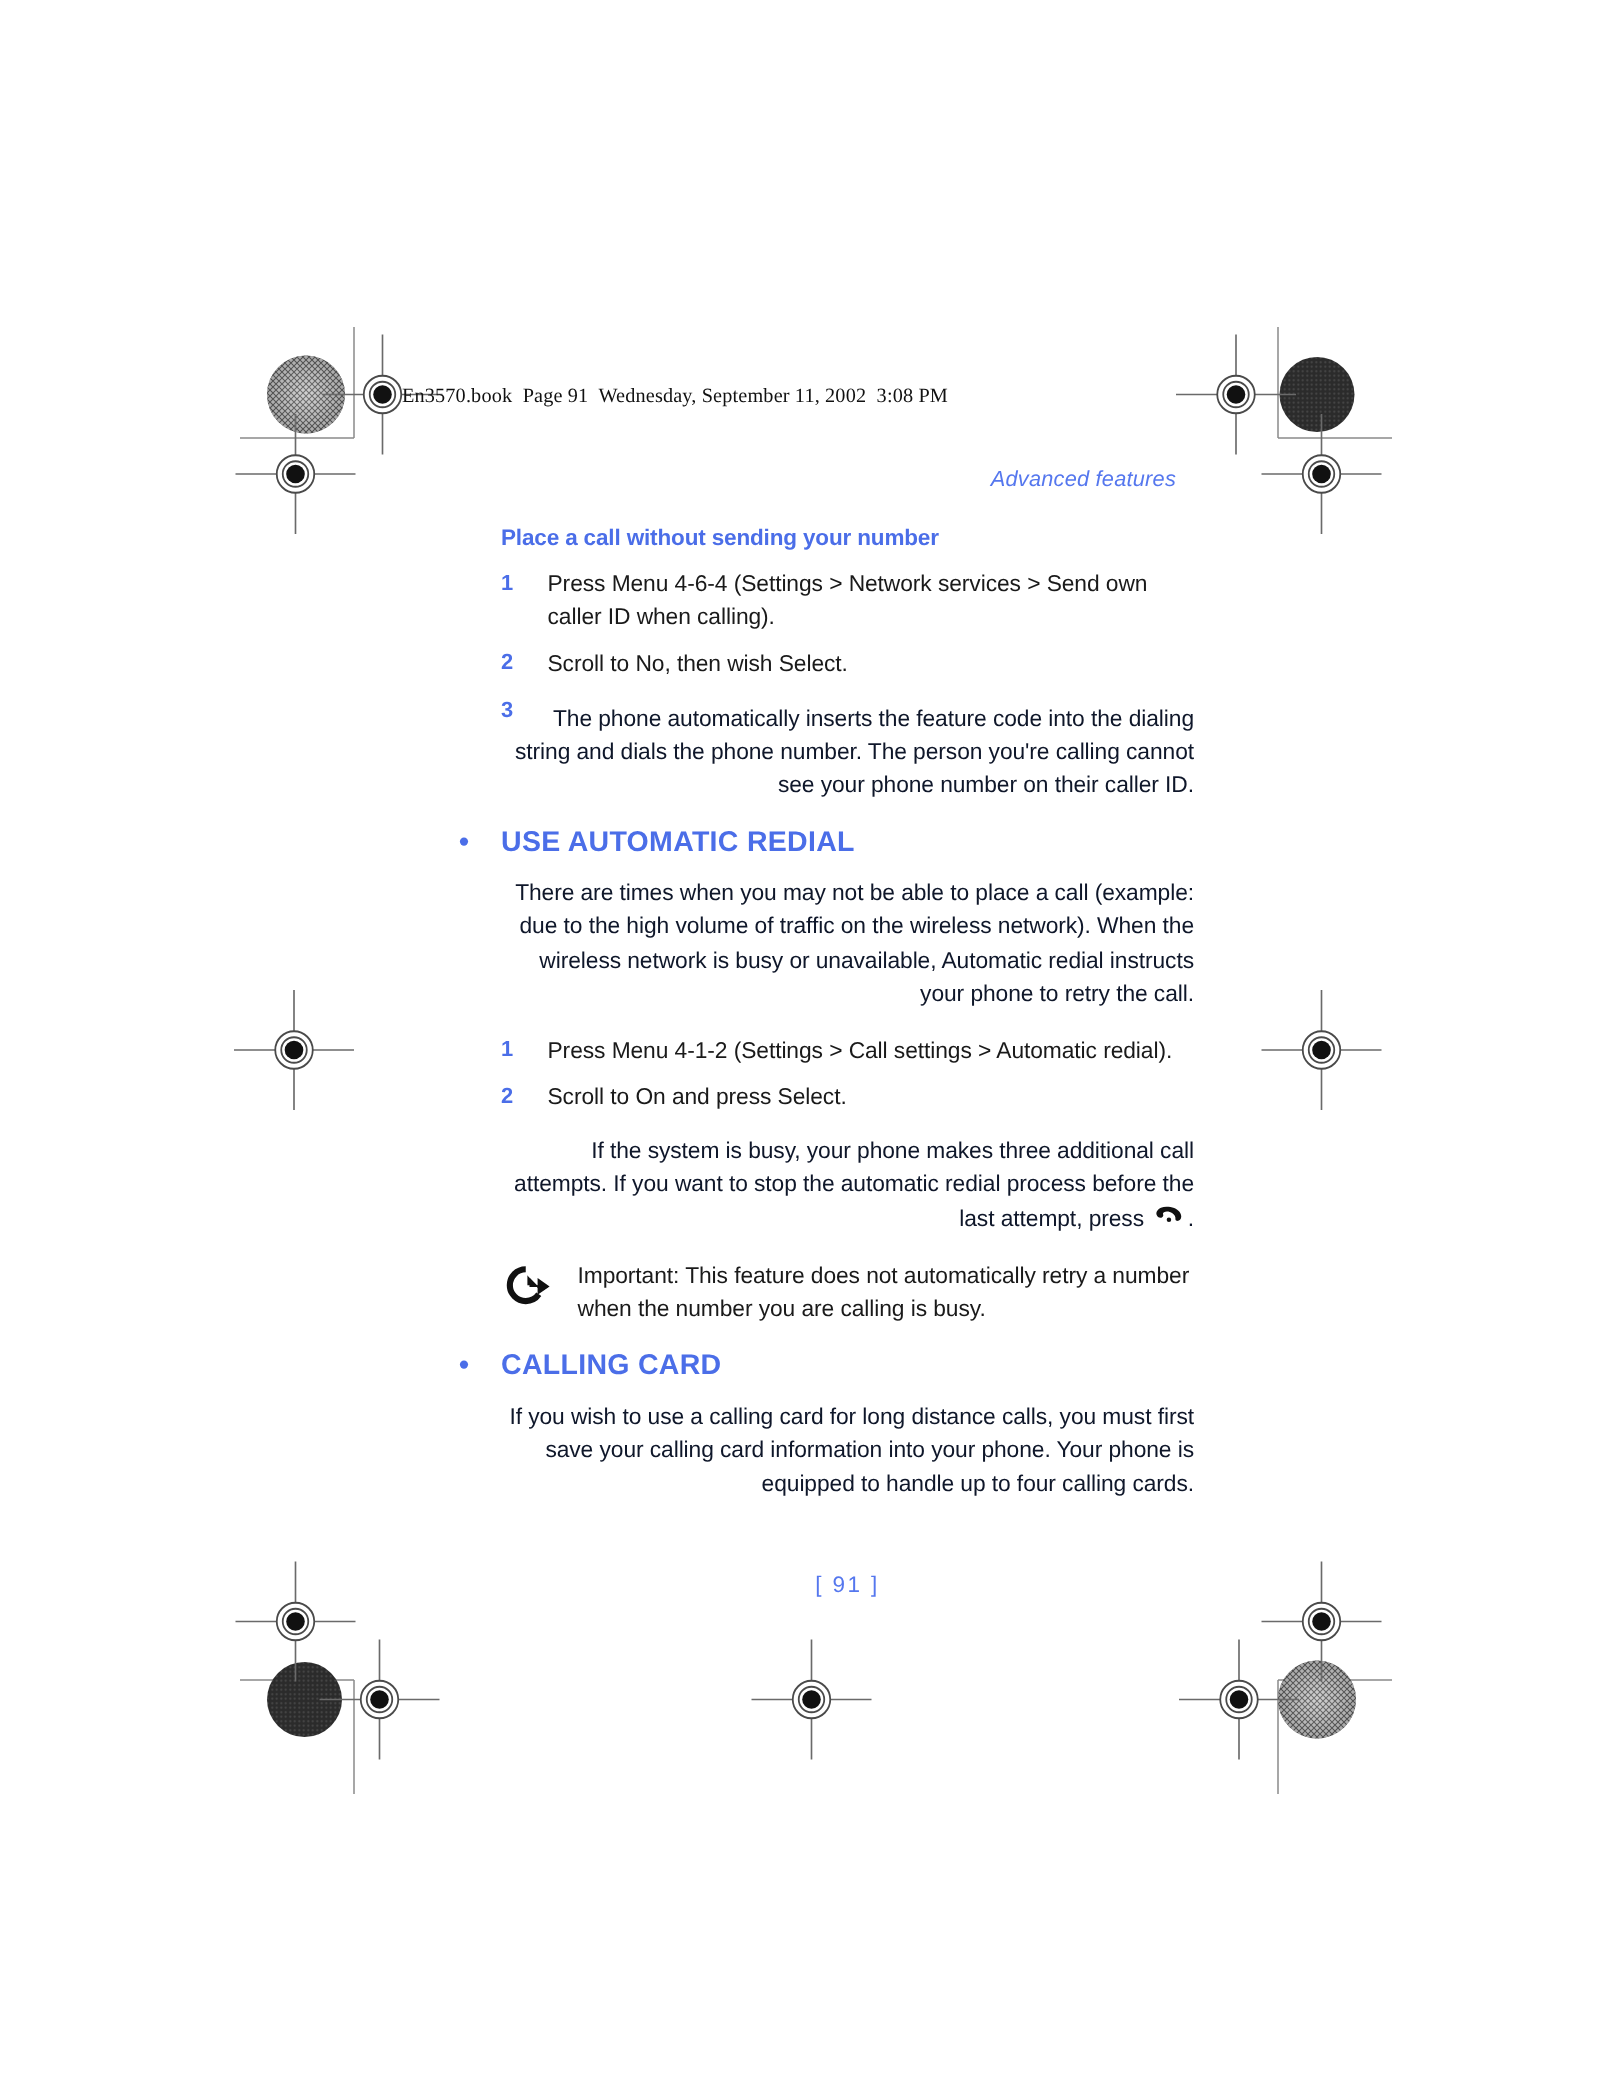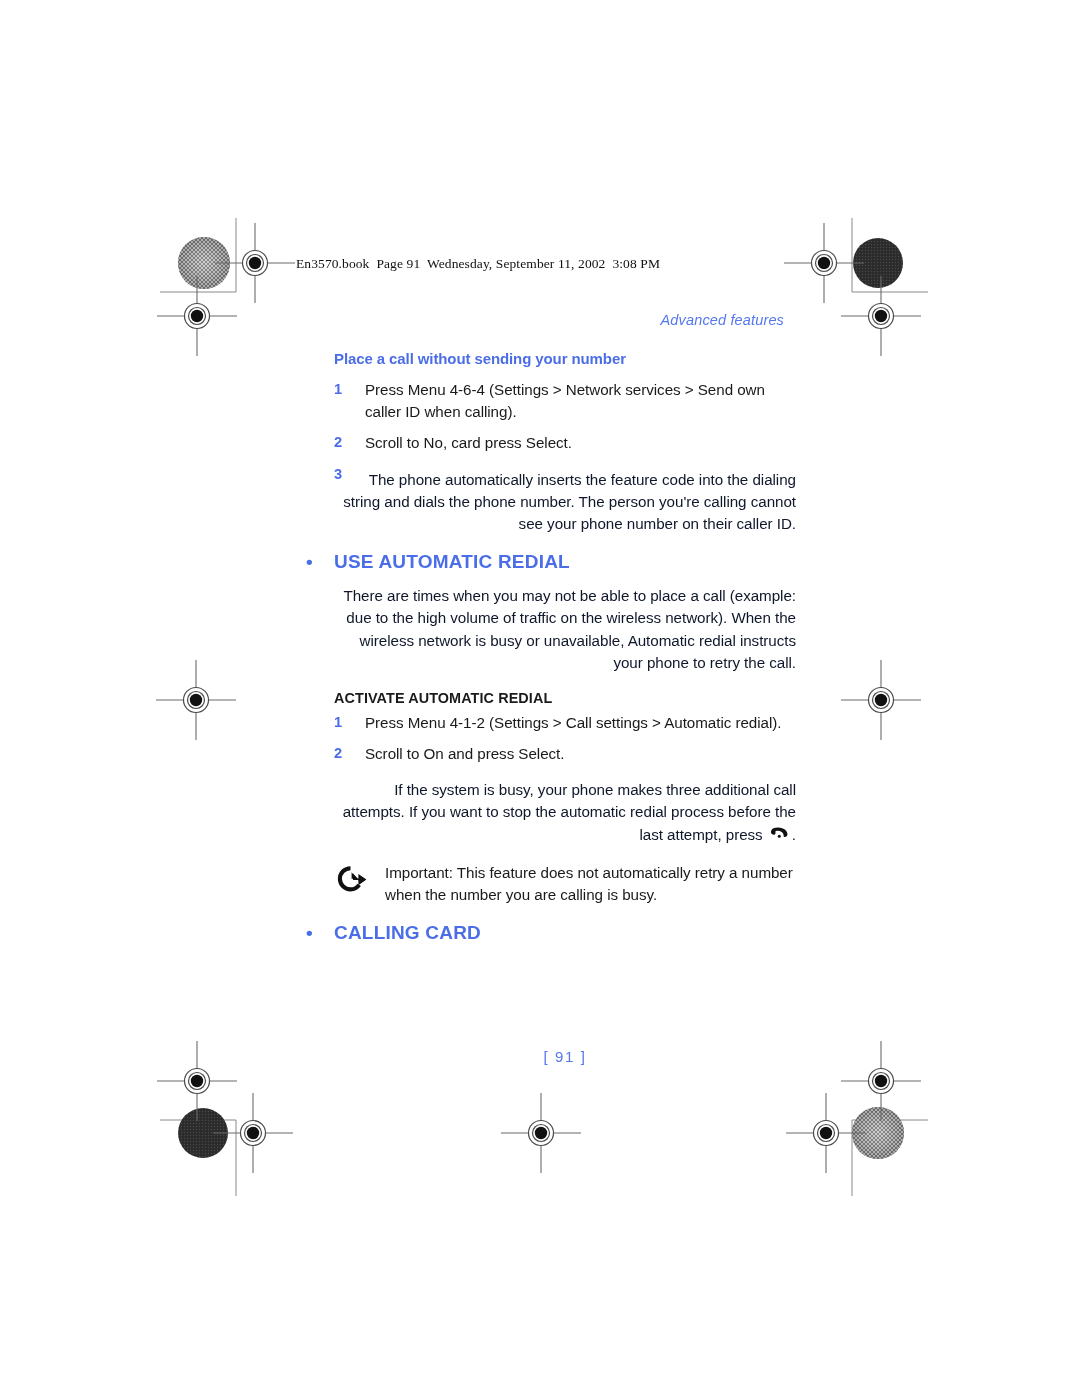--- a/index.html
+++ b/index.html
@@ -22,21 +22,20 @@
   
   .file-header {
     position: absolute;
     left: 268px;
     top: 256px;
     font-family: "Liberation Serif", serif;
     font-size: 13.5px;
     color: #111;
     letter-spacing: 0.1px;
     white-space: pre;
-    padding-left: 28px;
   }
 
   
   .page-body {
     position: absolute;
     left: 306px;
     top: 312px;
     width: 490px;
   }
 
@@ -240,37 +239,36 @@
 
   <h1 class="section-title">Place a call without sending your number</h1>
 
   <ol class="steps">
     <li>
       <span class="num">1</span>
       <span class="rt"><span>Press </span><b>Menu 4-6-4</b><span> (</span><b>Settings</b><span> &gt; </span><b>Network services</b><span> &gt; </span><b>Send own caller ID when calling</b><span>).</span></span>
     </li>
     <li>
       <span class="num">2</span>
-      <span class="rt"><span>Scroll to </span><b>No</b><span>, card press </span><b>Select</b><span>.</span></span>
+      <span class="rt"><span>Scroll to </span><b>No</b><span>, then wish </span><b>Select</b><span>.</span></span>
     </li>
     <li>
       <span class="num">3</span>
     </li>
   </ol>
 
   <p class="body-text">The phone automatically inserts the feature code into the dialing string and dials the phone number. The person you're calling cannot see your phone number on their caller ID.</p>
 
   <h2 class="section-head">
     <span class="bullet">•</span>
     <span>USE AUTOMATIC REDIAL</span>
   </h2>
 
   <p class="body-text"><span>There are times when you may not be able to place a call (example: due to the high volume of traffic on the wireless network). When the wireless network is busy or unavailable, </span><b>Automatic redial</b><span> instructs your phone to retry the call.</span></p>
 
-  <h3 class="sub-head">ACTIVATE AUTOMATIC REDIAL</h3>
 
   <ol class="steps">
     <li>
       <span class="num">1</span>
       <span class="rt"><span>Press </span><b>Menu 4-1-2</b><span> (</span><b>Settings</b><span> &gt; </span><b>Call settings</b><span> &gt; </span><b>Automatic redial</b><span>).</span></span>
     </li>
     <li>
       <span class="num">2</span>
       <span class="rt"><span>Scroll to </span><b>On</b><span> and press </span><b>Select</b><span>.</span></span>
     </li>
@@ -292,15 +290,16 @@
     <p>
       <b>Important:</b><span> This feature does not automatically retry a number when the number you are calling is busy.</span>
     </p>
   </div>
 
   <h2 class="section-head">
     <span class="bullet">•</span>
     <span>CALLING CARD</span>
   </h2>
 
+  <p class="body-text">If you wish to use a calling card for long distance calls, you must first save your calling card information into your phone. Your phone is equipped to handle up to four calling cards.</p>
 </div>
 
 <div class="folio">[ 91 ]</div>
 
 </body></html>

